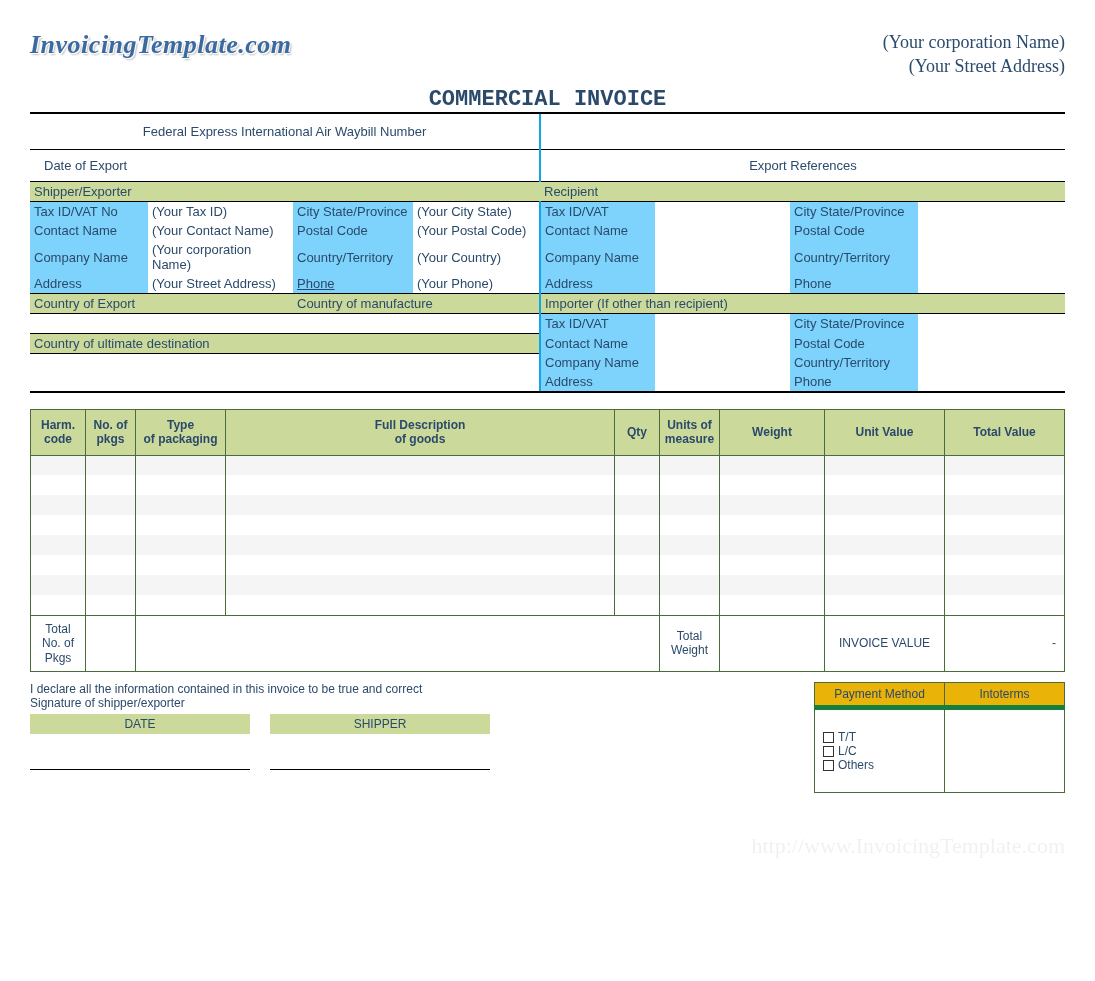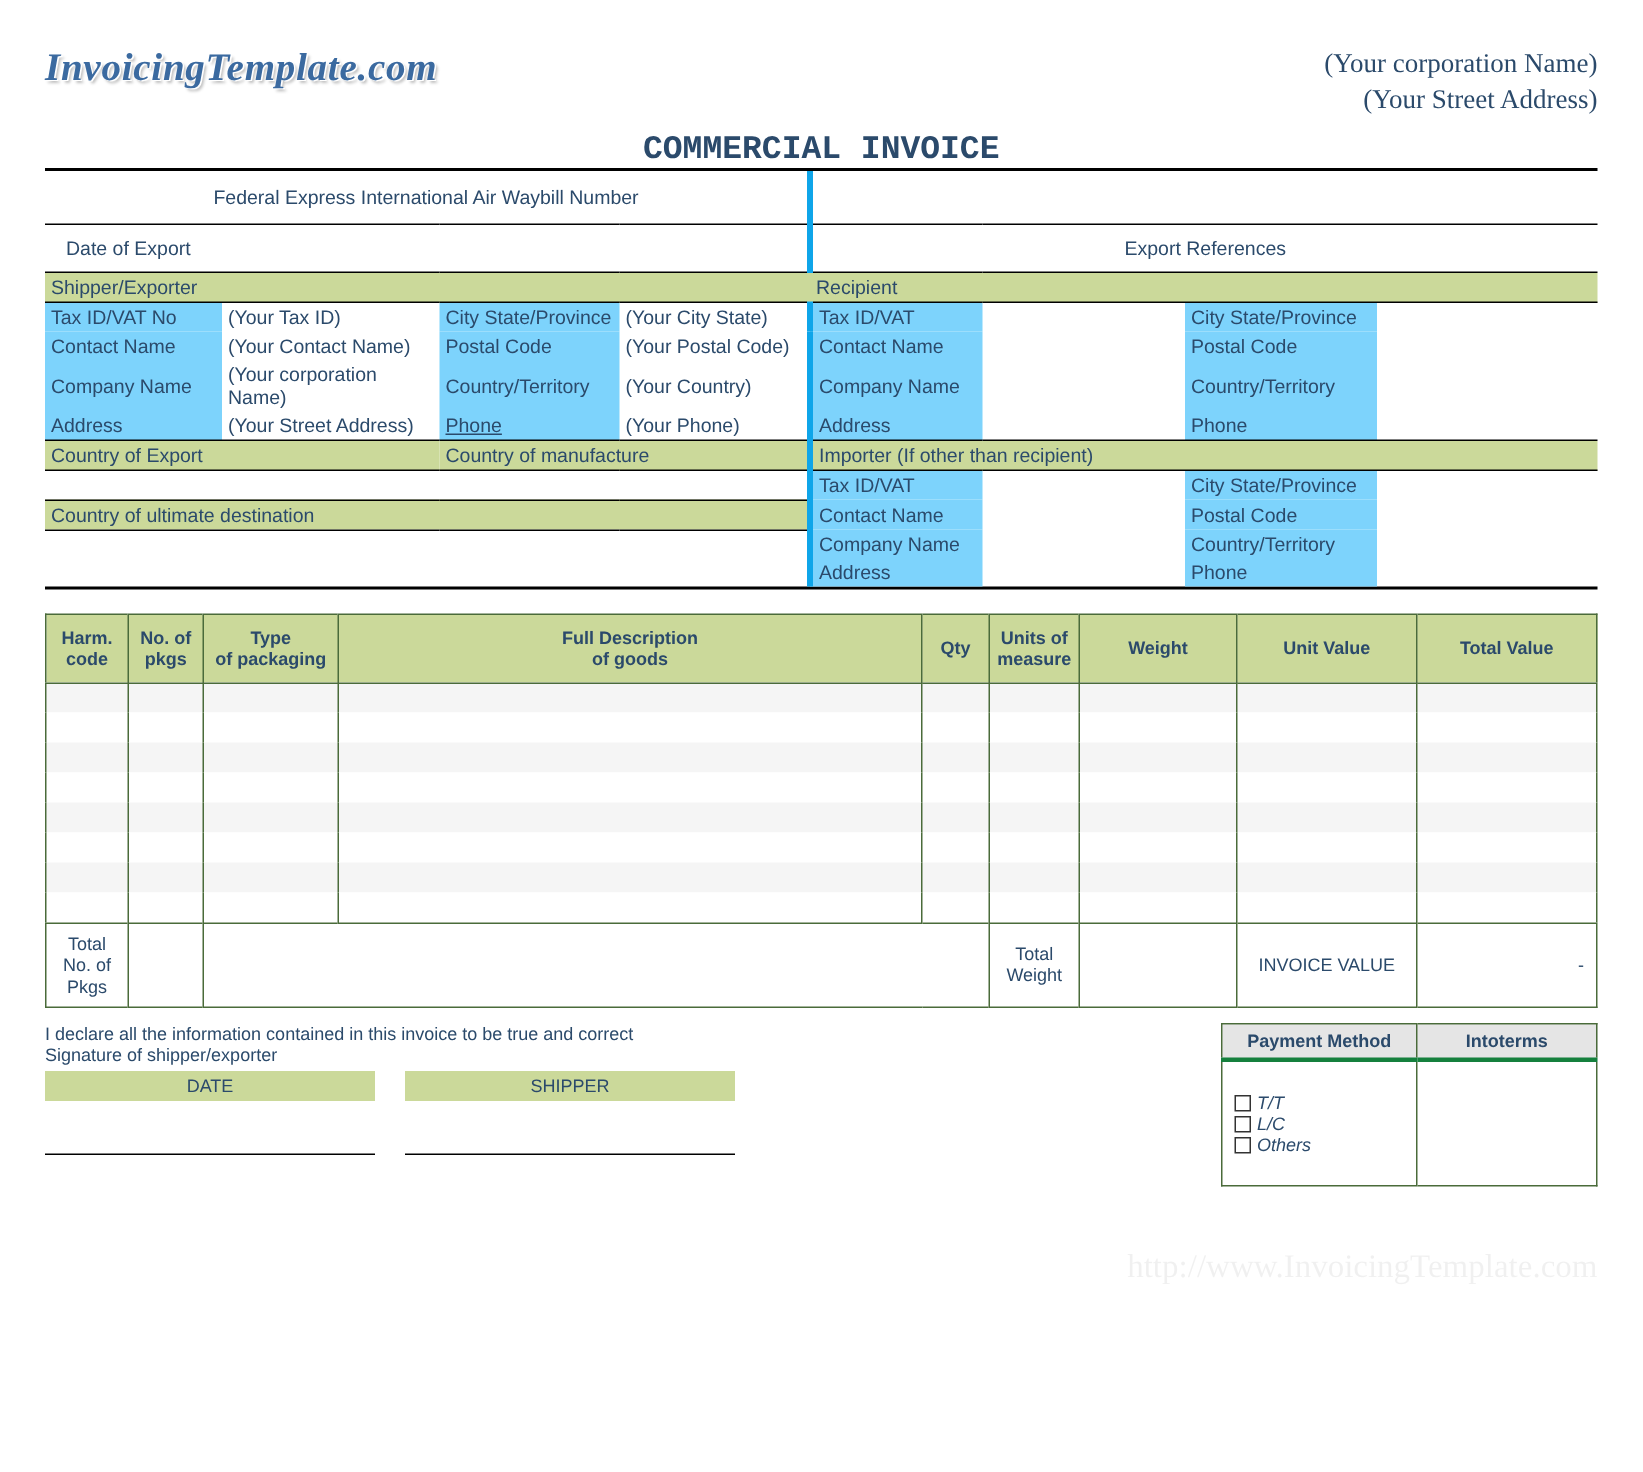--- a/index.html
+++ b/index.html
@@ -34,21 +34,21 @@
     font-family: Liberation Mono, monospace;
     font-size: 22px;
     font-weight: 700;
     color: #2b4a6b;
     margin: 2px 0 0 0;
   }
   .outer { border-top: 2px solid #000; border-bottom: 2px solid #000; }
   table { border-collapse: collapse; }
   .main-block { width: 100%; font-size: 13px; color:#2b4a6b;}
   .main-block td { padding: 2px 4px; }
-  .b-r { border-right: 4px solid #0ea5e9; }
+  .b-r { border-right: 2px solid #0ea5e9; }
   .b-b { border-bottom: 1px solid #000; }
   .hdrcell {
     background: #cbd99a;
     font-weight: 400;
     color:#2b4a6b;
   }
   .lblcell {
     background: #7dd3fc;
     color:#2b4a6b;
   }
@@ -93,26 +93,26 @@
   .sig-row { display:flex; gap: 20px; margin-top:4px;}
   .sig-box { width: 220px; }
   .sig-header { background:#cbd99a; text-align:center; padding:3px 0; font-size:12px; color:#2b4a6b;}
   .sig-line { height: 36px; border-bottom:1px solid #000;}
 
   .paytbl {
     border: 1px solid #4a6b3a;
     font-size:12px;
   }
   .paytbl th {
-    background:#e5e5e5; color:#2b4a6b; font-weight:700;
-    border-bottom:3px solid #15803d; border-right:1px solid #4a6b3a;
+    background:#eab308; color:#2b4a6b; font-weight:400;
+    border-bottom:5px solid #15803d; border-right:1px solid #4a6b3a;
     padding:4px 10px; text-align:center;
   }
   .paytbl th:last-child{border-right:none;}
-  .paytbl td { border-right:1px solid #4a6b3a; padding:20px 8px; vertical-align:top;font-style:italic;}
+  .paytbl td { border-right:1px solid #4a6b3a; padding:20px 8px; vertical-align:top;}
   .paytbl td:last-child{border-right:none;}
   .chk { display:inline-block; width:11px; height:11px; border:1px solid #333; margin-right:4px; vertical-align:middle;}
 
   .watermark {
     position: relative;
     text-align:right;
     font-family: Georgia, serif;
     font-size: 22px;
     color: rgba(0,0,0,0.06);
     margin-top: 40px;

